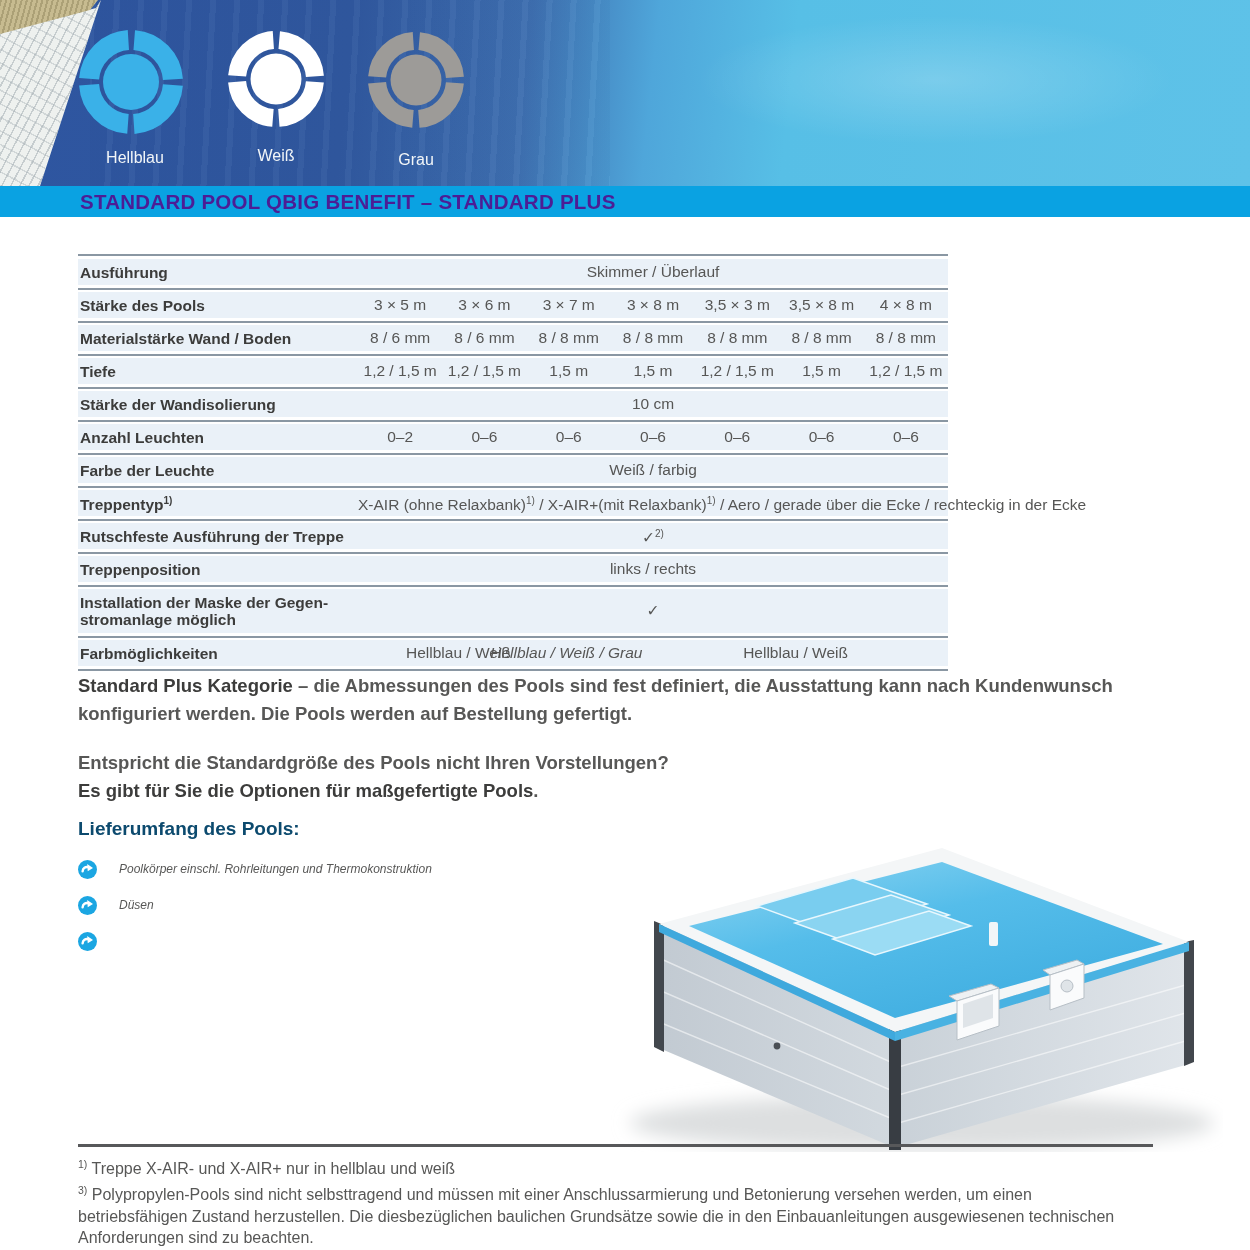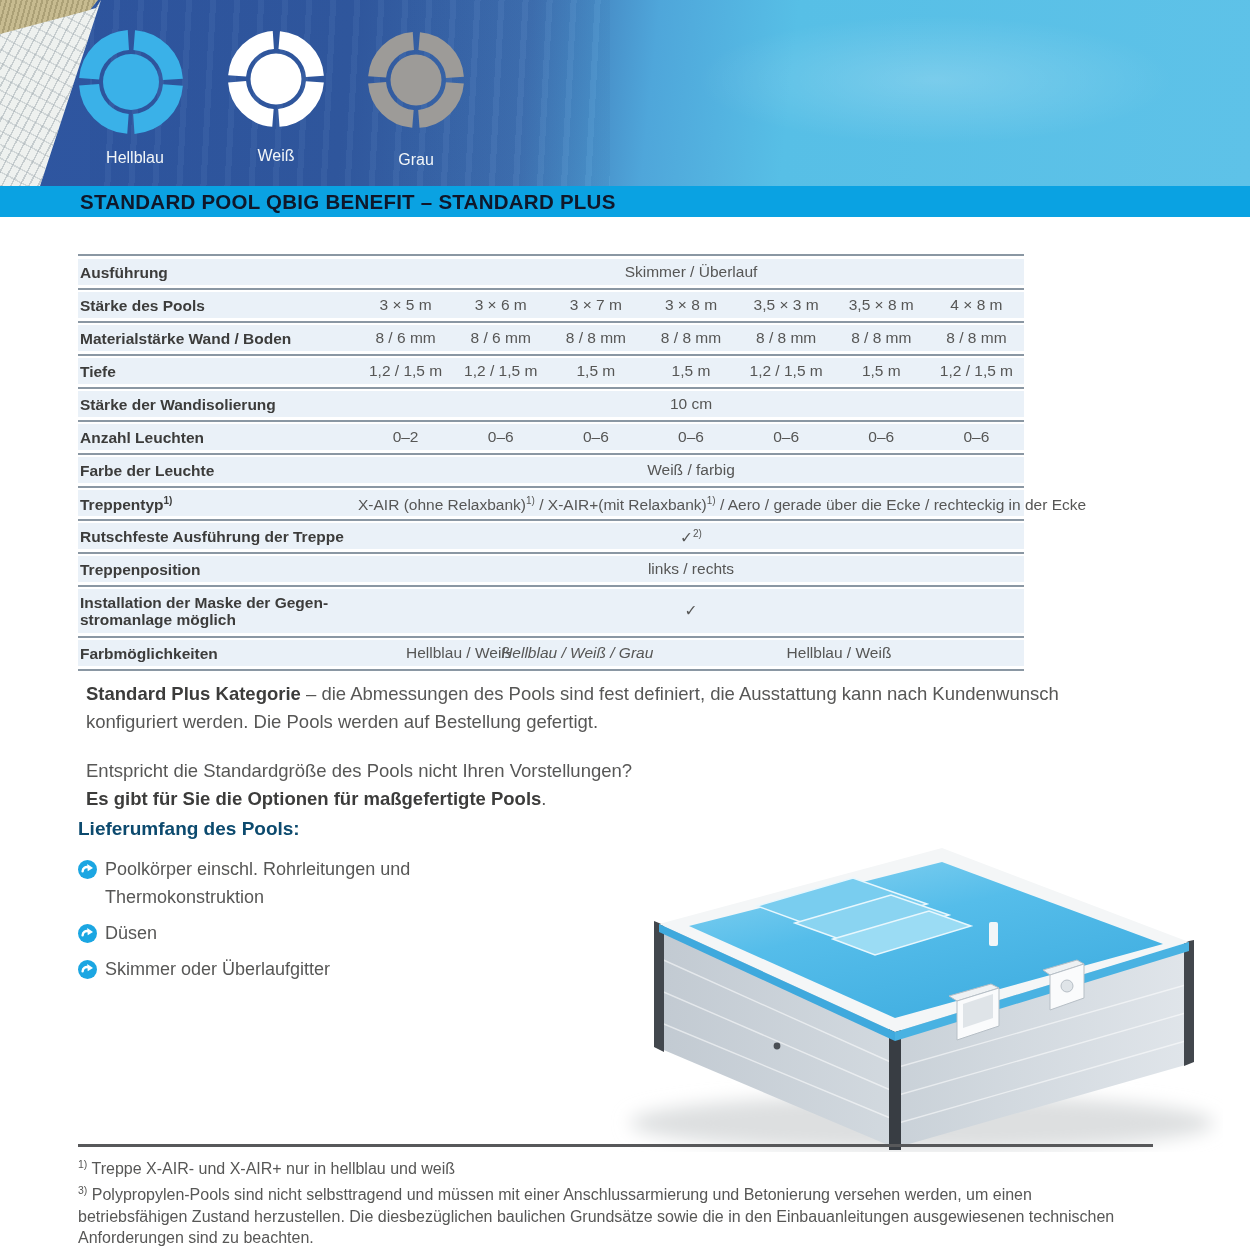--- a/index.html
+++ b/index.html
@@ -19,47 +19,47 @@
          clip-path:polygon(0 33px,96px 8px,101px 0,40px 186px,0 186px);}
   .grass{position:absolute;left:0;top:0;width:110px;height:40px;background:#c7bb90;
          background-image:repeating-linear-gradient(105deg,rgba(120,110,70,.35) 0 2px,transparent 2px 5px);
          clip-path:polygon(0 0,98px 0,90px 10px,0 34px);}
   .swatches{position:absolute;left:0;top:0;}
   .swatch-label{position:absolute;transform:translateX(-50%);color:#f2f6f8;font-size:16px;}
 
   
   .titlebar{position:absolute;left:0;top:186px;width:1250px;height:31px;background:#0aa2e2;
             display:flex;align-items:center;}
-  .titlebar .t{color:#0f172a;font-weight:bold;font-size:20.5px;letter-spacing:.25px;margin-left:80px;white-space:nowrap;}
-
-  
-  .tbl{position:absolute;left:78px;top:254px;width:946px;
+  .titlebar .t{color:#4c1d95;font-weight:bold;font-size:20.5px;letter-spacing:.25px;margin-left:80px;white-space:nowrap;}
+
+  
+  .tbl{position:absolute;left:78px;top:254px;width:870px;
        border-top:2px solid #8a97a3;border-bottom:2px solid #8a97a3;padding:3px 0;}
   .trow{position:relative;display:grid;grid-template-columns:280px repeat(7,minmax(0,1fr));
         align-items:center;background:#eaf1f8;min-height:26px;margin-bottom:7px;}
   .trow:last-child{margin-bottom:0;gap:48px;}
   .trow:not(:last-child)::after{content:"";position:absolute;left:0;right:0;bottom:-4.5px;height:2px;background:#8a97a3;}
   .lbl{grid-column:1;font-size:15.5px;font-weight:bold;color:#3c3c3b;line-height:17px;padding-left:2px;}
   .lbl .ln{display:block;}
   .val{font-size:15.5px;color:#565655;text-align:center;white-space:nowrap;line-height:18px;}
   .vspan{grid-column:2/9;}
   .c2{grid-column:2;} .c3{grid-column:3;font-style:italic;} .c6{grid-column:6;}
   .row-tall{min-height:44px;}
   sup{font-size:10px;}
 
   
   .paras{position:absolute;left:78px;top:672px;width:1078px;font-size:18.5px;line-height:28px;color:#575756;}
-  .paras p{margin:8px;}
+  .paras p{margin:0;font-weight:bold;}
   .paras .p2{margin-top:21px;}
   b.dark{color:#3c3c3b;}
 
   
   .delivery{position:absolute;left:78px;top:818px;width:380px;color:#575756;}
   .delivery .h{margin:0;font-size:19px;font-weight:bold;color:#0c4a6e;}
-  .ditem{display:flex;align-items:flex-start;gap:8px;font-size:18px;line-height:28px;}
+  .ditem{display:flex;align-items:flex-start;gap:22px;font-size:12px;line-height:28px;font-style:italic;}
   .ditem{margin-top:8px;}
   .ditem.first{margin-top:15px;}
   .ditem .txt{max-width:330px;}
   .ditem svg{flex:0 0 auto;margin-top:5px;}
 
   
   .pool{position:absolute;left:597px;top:826px;}
 
   
   .footer{position:absolute;left:78px;top:1144px;width:1075px;border-top:3px solid #57585a;
@@ -216,21 +216,20 @@
           <polygon points="9.2,4.0 15.0,7.9 9.7,11.2" fill="#ffffff"></polygon>
         </svg>
       <span class="txt">Düsen</span>
     </div>
     <div class="ditem">
       <svg width="19" height="19" viewBox="0 0 19 19">
           <circle cx="9.5" cy="9.5" r="9.5" fill="#1ba6e2"></circle>
           <path d="M4.6,11.4 C4.9,8.1 7.4,6.6 10.2,7.2" fill="none" stroke="#ffffff" stroke-width="2.4" stroke-linecap="round"></path>
           <polygon points="9.2,4.0 15.0,7.9 9.7,11.2" fill="#ffffff"></polygon>
         </svg>
-      <span class="txt">Skimmer oder Überlaufgitter</span>
     </div>
   </div>
 
   <svg class="pool" width="626" height="326" viewBox="0 0 626 326">
     <defs>
       <linearGradient id="waterg" x1="0" y1="0" x2="0.7" y2="1">
         <stop offset="0" stop-color="#8fd6f2"></stop>
         <stop offset="0.45" stop-color="#55bdea"></stop>
         <stop offset="1" stop-color="#3fade0"></stop>
       </linearGradient>

